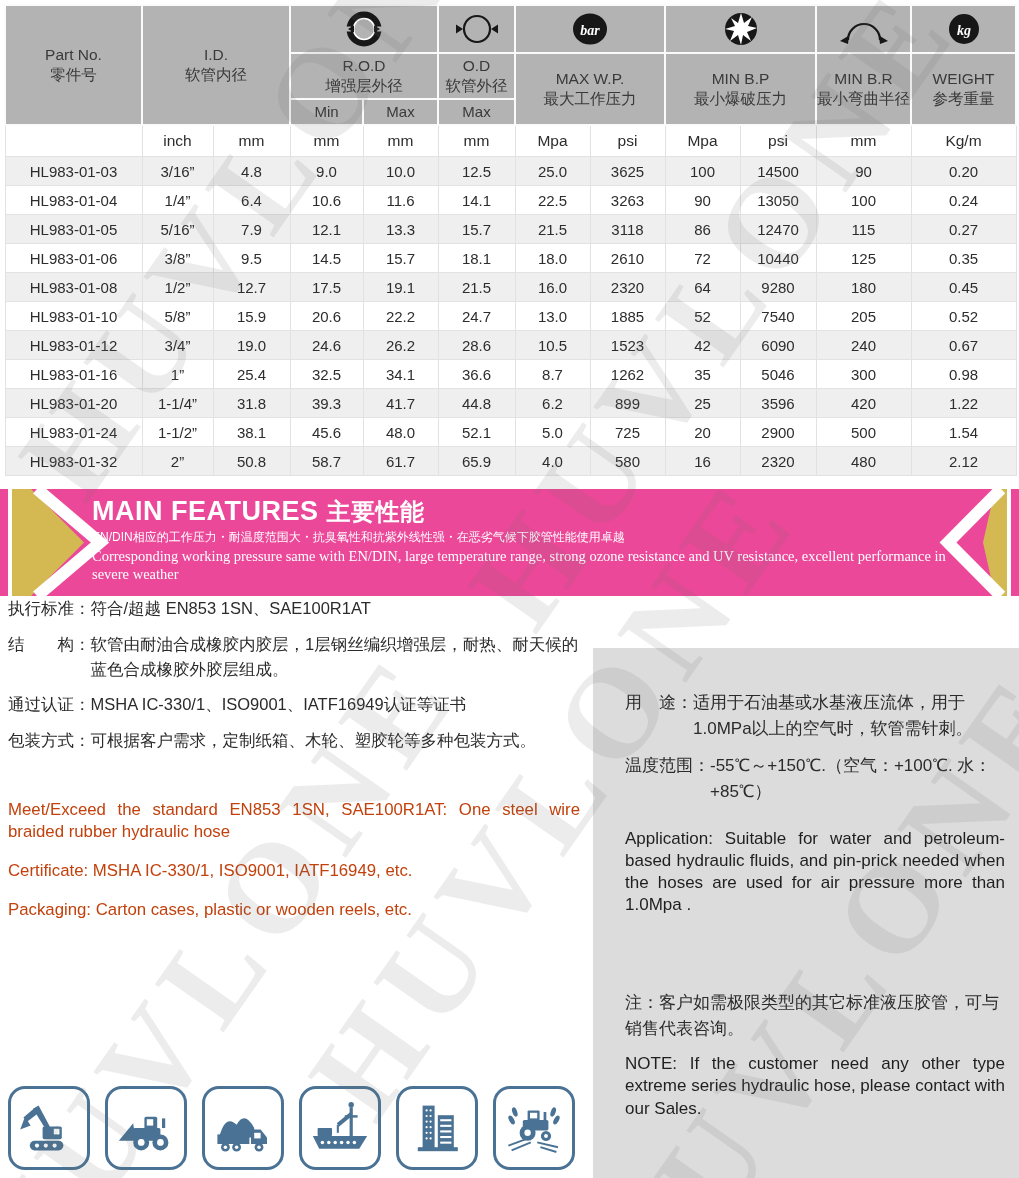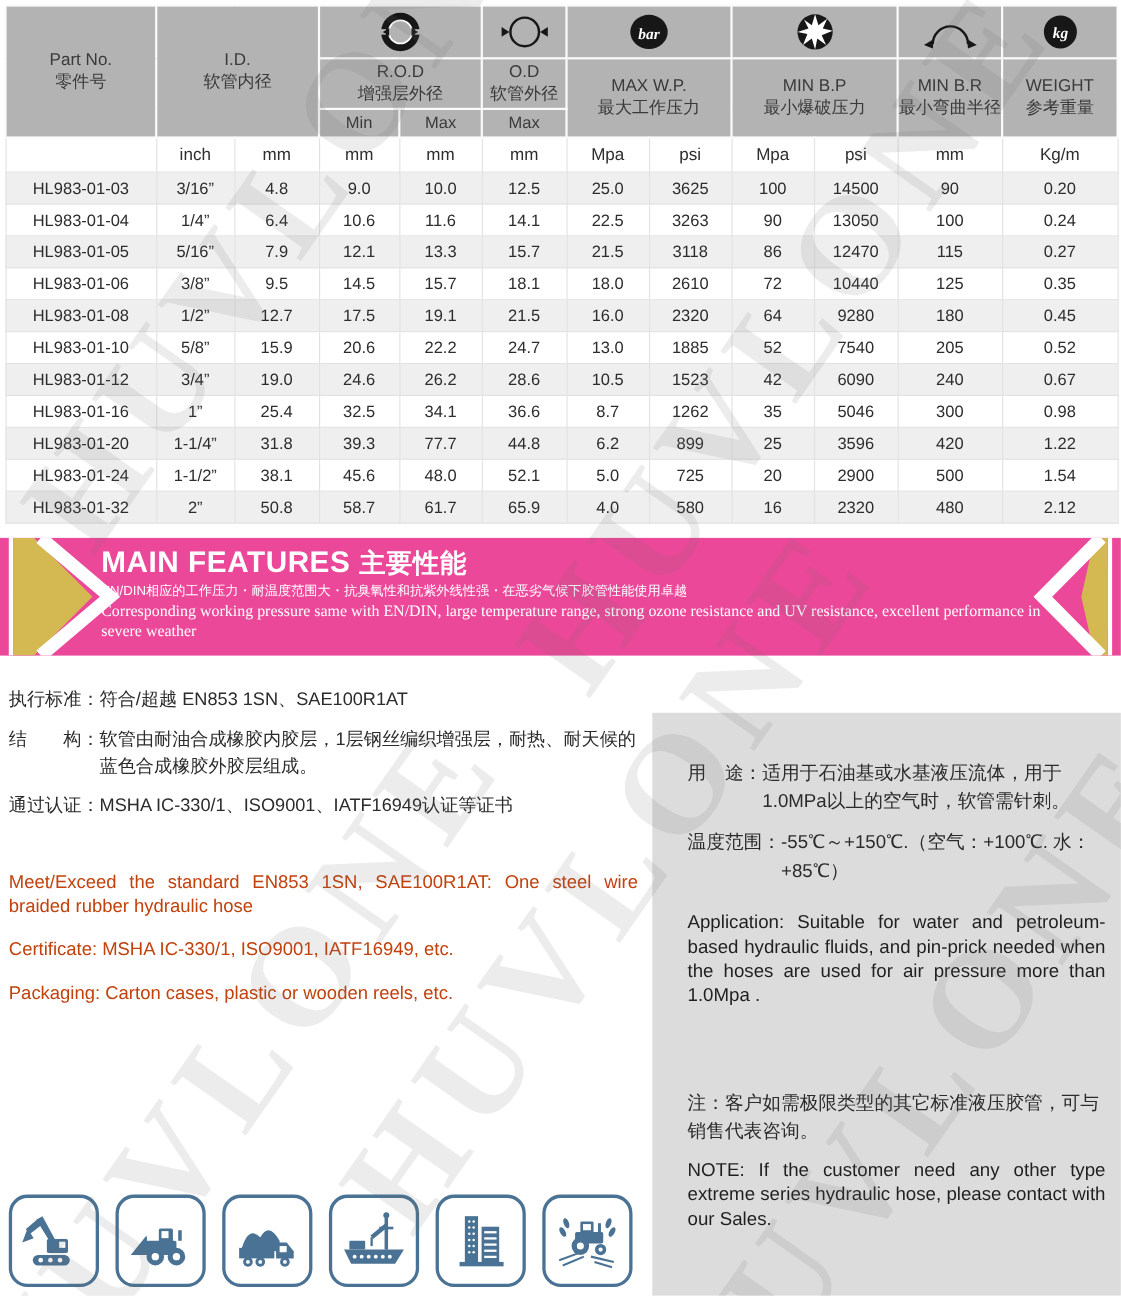--- a/index.html
+++ b/index.html
@@ -27,21 +27,21 @@
   
   .banner{position:absolute;left:0;top:489px;width:1019px;height:107px;background:#ec4899;z-index:2;}
   .banner-deco{position:absolute;top:0;height:107px;z-index:3;}
   .banner-text{position:absolute;left:92px;top:7px;width:800px;color:#fff;z-index:4;}
   .banner-title{font-size:27px;font-weight:bold;letter-spacing:0.5px;line-height:1.15;}
   .banner-title .zh{font-size:24px;}
   .banner-zh{font-size:12px;line-height:1.3;margin-top:3px;}
   .banner-en{font-family:"Liberation Serif",serif;font-size:14.5px;line-height:1.24;margin-top:2px;width:860px;}
 
   
-  .left-col{position:absolute;left:8px;top:624px;width:572px;z-index:2;}
+  .left-col{position:absolute;left:8px;top:596px;width:572px;z-index:2;}
   .zh-row{display:flex;font-size:16.5px;line-height:1.5;margin-bottom:11px;color:#2b2b2b;}
   .zh-row .lbl{white-space:nowrap;}
   .zh-row .txt{flex:1;}
   .en-block{margin-top:46px;}
   .en-block p{font-size:16.8px;line-height:1.32;text-align:justify;margin:0 0 17px 0;color:#c2410c;}
 
   
   .right-box{position:absolute;left:593px;top:648px;width:426px;height:530px;background:#dcdcdc;
       box-sizing:border-box;padding:42px 14px 0 32px;z-index:2;}
   .right-box .zh-row{font-size:17px;margin-bottom:12px;}
@@ -291,21 +291,21 @@
           <td>35</td>
           <td>5046</td>
           <td>300</td>
           <td>0.98</td>
         </tr>
         <tr>
           <td>HL983-01-20</td>
           <td>1-1/4”</td>
           <td>31.8</td>
           <td>39.3</td>
-          <td>77.7</td>
+          <td>41.7</td>
           <td>44.8</td>
           <td>6.2</td>
           <td>899</td>
           <td>25</td>
           <td>3596</td>
           <td>420</td>
           <td>1.22</td>
         </tr>
         <tr>
           <td>HL983-01-24</td>
@@ -365,20 +365,24 @@
       <span class="lbl">执行标准：</span>
       <span class="txt">符合/超越 EN853 1SN、SAE100R1AT</span>
     </div>
     <div class="zh-row">
       <span class="lbl">结　　构：</span>
       <span class="txt">软管由耐油合成橡胶内胶层，1层钢丝编织增强层，耐热、耐天候的蓝色合成橡胶外胶层组成。</span>
     </div>
     <div class="zh-row">
       <span class="lbl">通过认证：</span>
       <span class="txt">MSHA IC-330/1、ISO9001、IATF16949认证等证书</span>
+    </div>
+    <div class="zh-row">
+      <span class="lbl">包装方式：</span>
+      <span class="txt">可根据客户需求，定制纸箱、木轮、塑胶轮等多种包装方式。</span>
     </div>
     <div class="en-block">
       <p>Meet/Exceed  the  standard  EN853  1SN,  SAE100R1AT:  One  steel  wire braided rubber hydraulic hose</p>
       <p>Certificate: MSHA IC-330/1, ISO9001, IATF16949,  etc.</p>
       <p>Packaging: Carton cases, plastic or wooden reels, etc.</p>
     </div>
   </div>
 
   <div class="right-box">
     <div class="zh-row">

